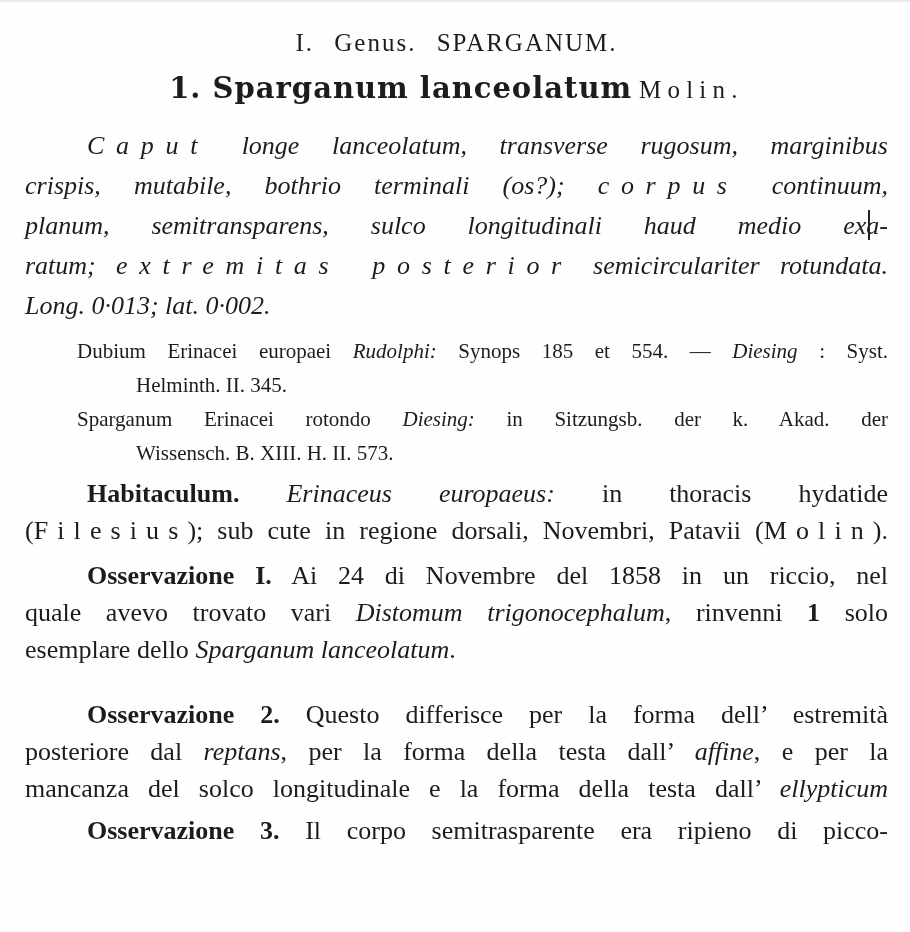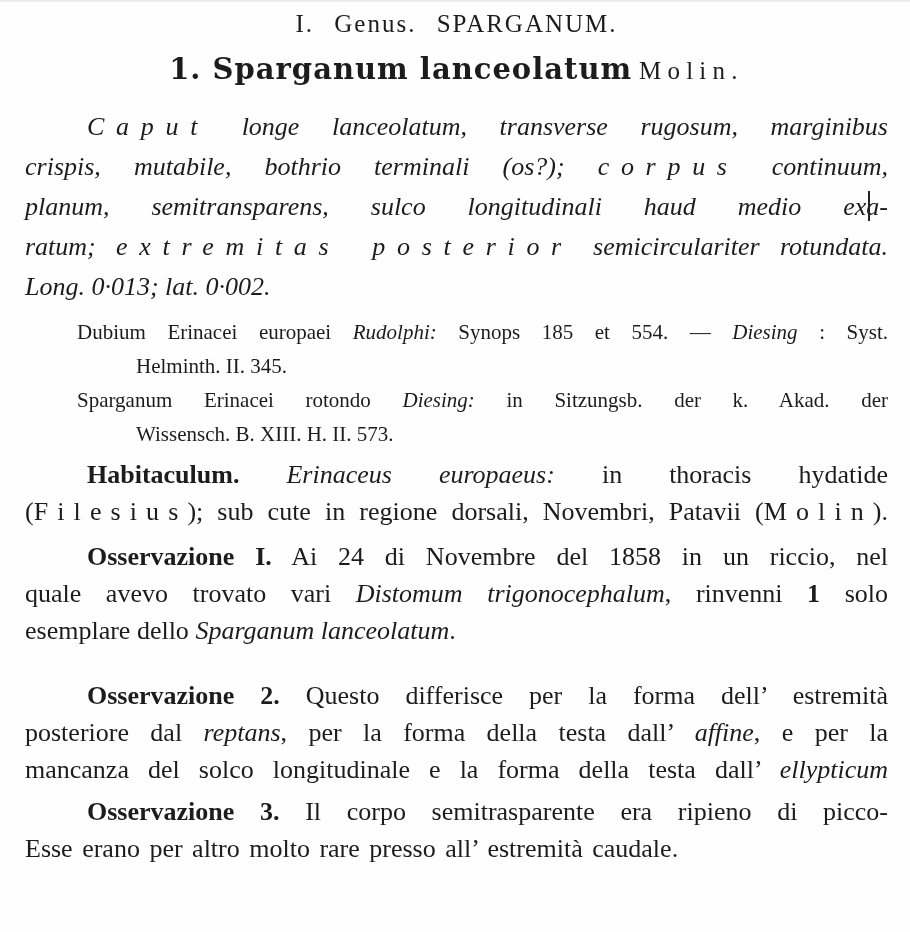--- a/index.html
+++ b/index.html
@@ -9,21 +9,21 @@
     width: 910px;
     height: 932px;
     overflow: hidden;
     background: #ffffff;
   }
   .scan-page {
     position: relative;
     width: 910px;
     height: 932px;
     box-sizing: border-box;
-    padding: 10px 22px 0 25px;
+    padding: 29px 22px 0 25px;
     background: #fefefe;
     color: #1c1c1c;
     font-family: "Liberation Serif", "DejaVu Serif", serif;
   }
   .page-top-edge {
     position: absolute;
     top: 0; left: 0;
     width: 100%;
     height: 2px;
     background: #ececec;
@@ -130,15 +130,14 @@
       <div class="line j"><span class="s-t">quale avevo trovato vari </span><span class="s-i">Distomum trigonocephalum</span><span class="s-t">, rinvenni </span><span class="s-b">1</span><span class="s-t"> solo</span></div>
       <div class="line l"><span class="s-t">esemplare dello </span><span class="s-i">Sparganum lanceolatum</span><span class="s-t">.</span></div>
     </div>
     <div class="block bodyp oss2">
       <div class="line j ind"><span class="s-b">Osservazione 2.</span><span class="s-t"> Questo differisce per la forma dell’ estremità</span></div>
       <div class="line j"><span class="s-t">posteriore dal </span><span class="s-i">reptans</span><span class="s-t">, per la forma della testa dall’ </span><span class="s-i">affine</span><span class="s-t">, e per la</span></div>
       <div class="line j"><span class="s-t">mancanza del solco longitudinale e la forma della testa dall’ </span><span class="s-i">ellypticum</span></div>
     </div>
     <div class="block bodyp oss3">
       <div class="line j ind"><span class="s-b">Osservazione 3.</span><span class="s-t"> Il corpo semitrasparente era ripieno di picco-</span></div>
-      <div class="line l ws"><span class="s-t">Esse erano per altro molto rare presso all’ estremità caudale.</span></div>
     </div>
   </div>
 
 </body></html>

